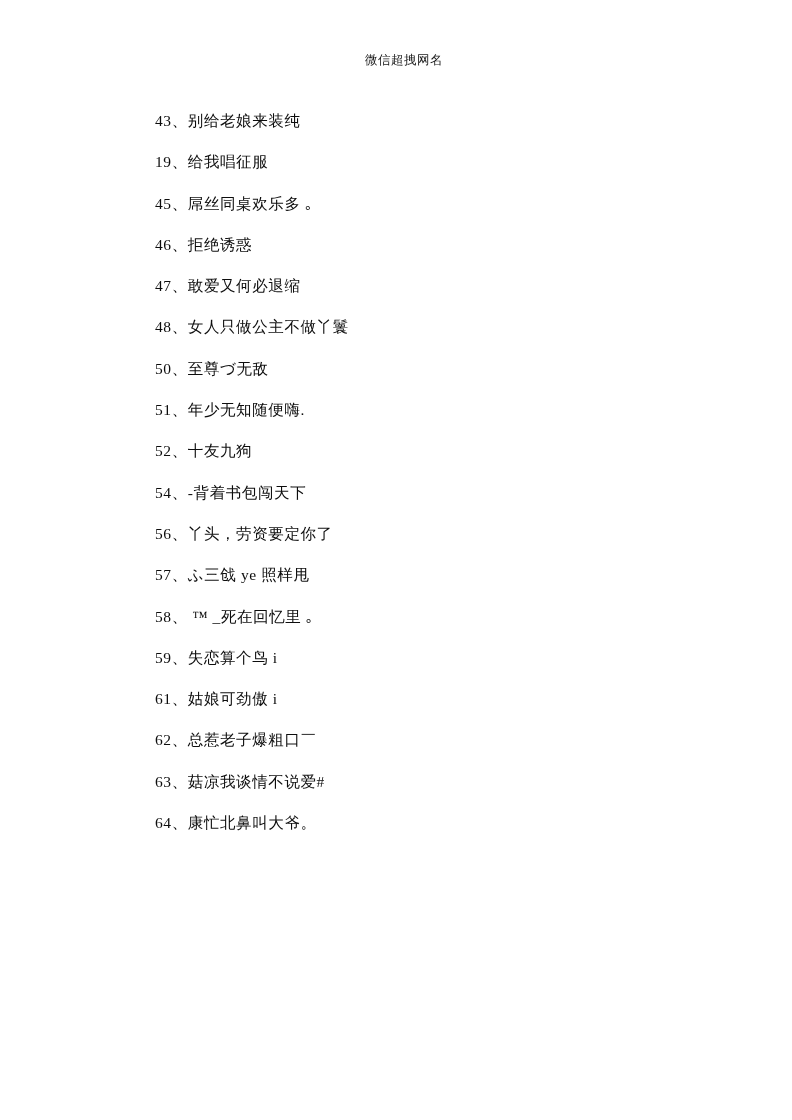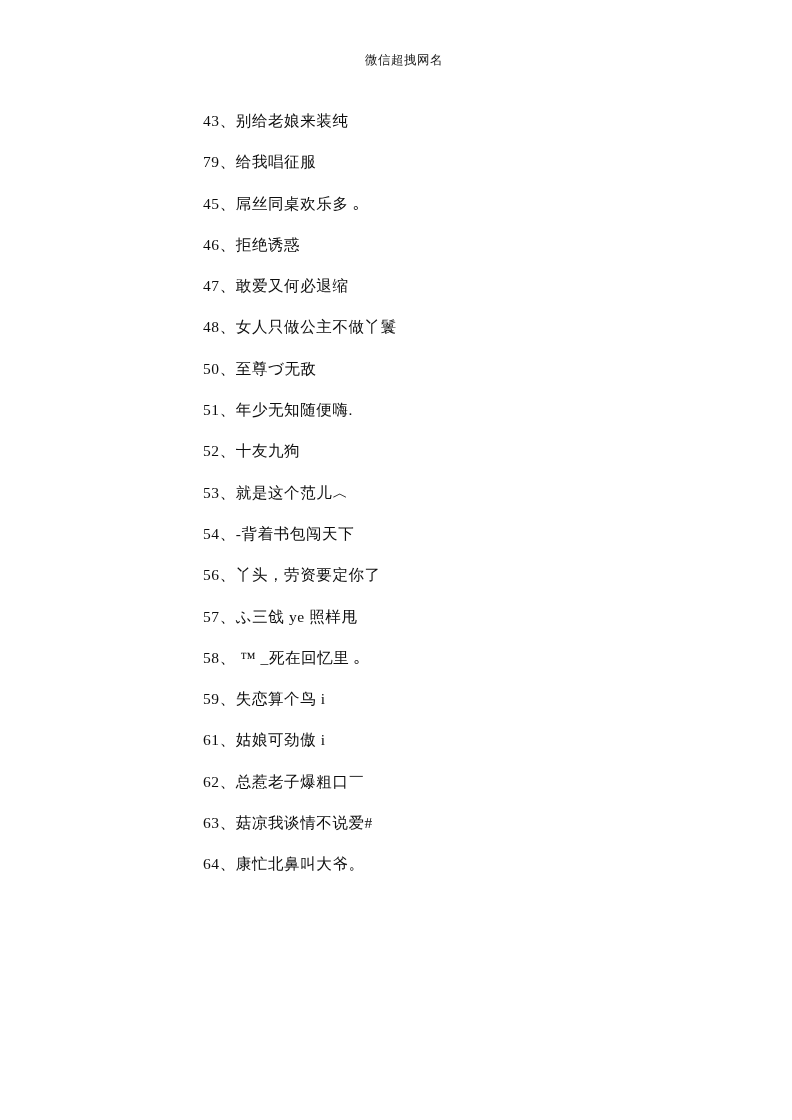--- a/index.html
+++ b/index.html
@@ -38,41 +38,39 @@
     left: 155px;
     width: 520px;
   }
   .line {
     font-size: 15.5px;
     line-height: 41.3px;
     color: #0d0d0d;
     white-space: pre-wrap;
     letter-spacing: 0.6px;
     font-family: "Liberation Serif", "DejaVu Serif", serif;
-    margin-left: 48px;
   }
 </style>
 </head>
 <body>
 
 <div class="page">
 
   <div class="doc-header">微信超拽网名</div>
 
   <div class="content">
     <div class="line">43、别给老娘来装纯</div>
-    <div class="line">79、给我唱征服</div>
+    <div class="line">19、给我唱征服</div>
     <div class="line">45、屌丝同桌欢乐多 ｡</div>
     <div class="line">46、拒绝诱惑</div>
     <div class="line">47、敢爱又何必退缩</div>
     <div class="line">48、女人只做公主不做丫鬟</div>
     <div class="line">50、至尊づ无敌</div>
     <div class="line">51、年少无知随便嗨.</div>
     <div class="line">52、十友九狗</div>
-    <div class="line">53、就是这个范儿︿</div>
     <div class="line">54、-背着书包闯天下</div>
     <div class="line">56、丫头，劳资要定你了</div>
     <div class="line">57、ふ三戗 ye 照样甩</div>
     <div class="line">58、 ™ _死在回忆里 ｡</div>
     <div class="line">59、失恋算个鸟 i</div>
     <div class="line">61、姑娘可劲傲 i</div>
     <div class="line">62、总惹老子爆粗口￣</div>
     <div class="line">63、菇凉我谈情不说爱#</div>
     <div class="line">64、康忙北鼻叫大爷。</div>
   </div>

